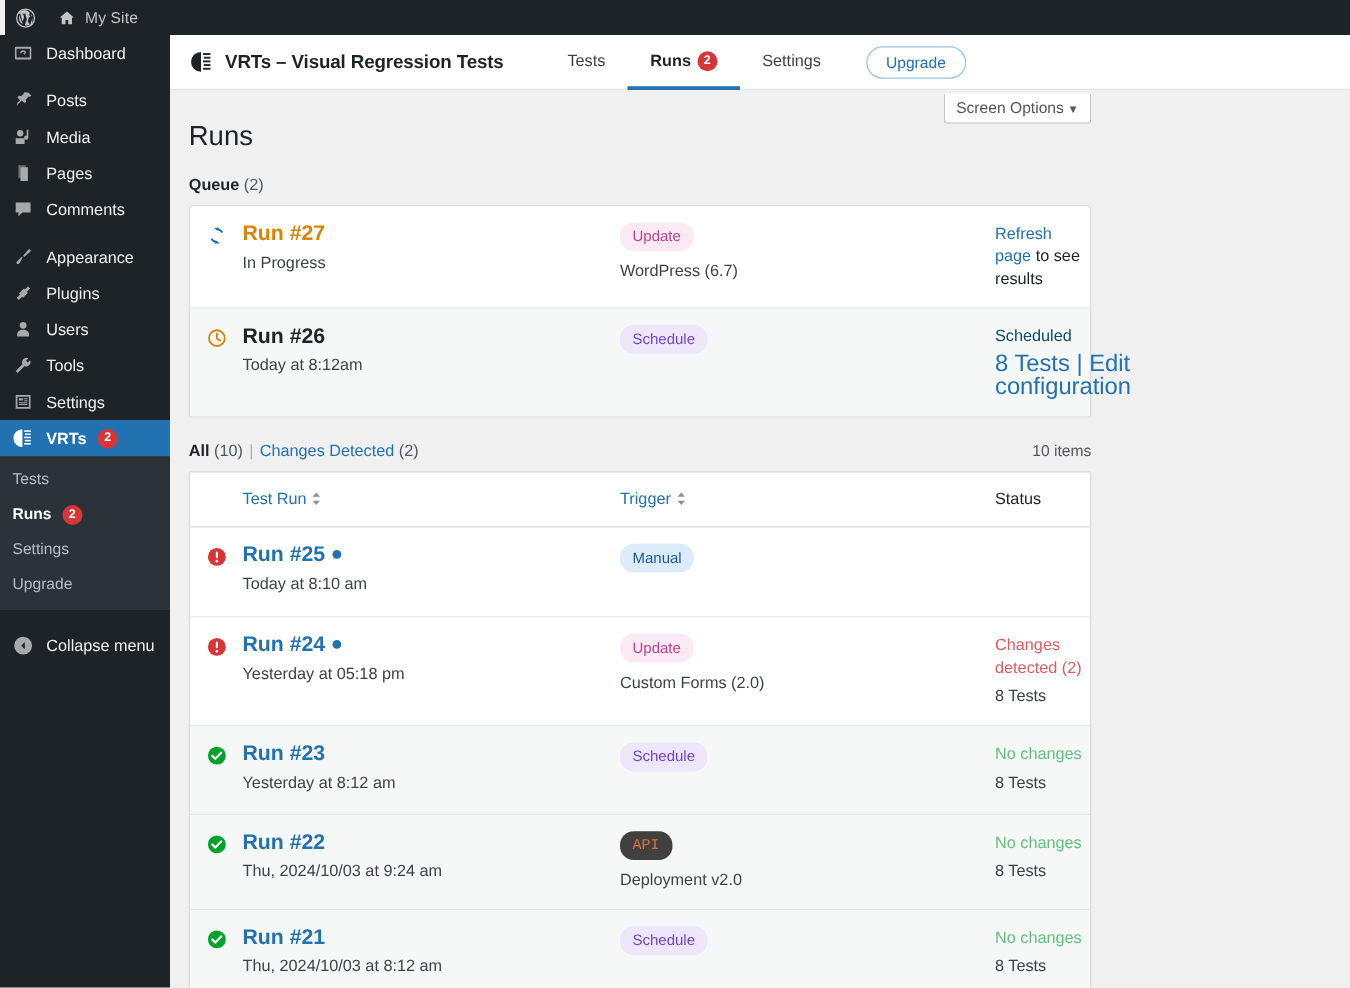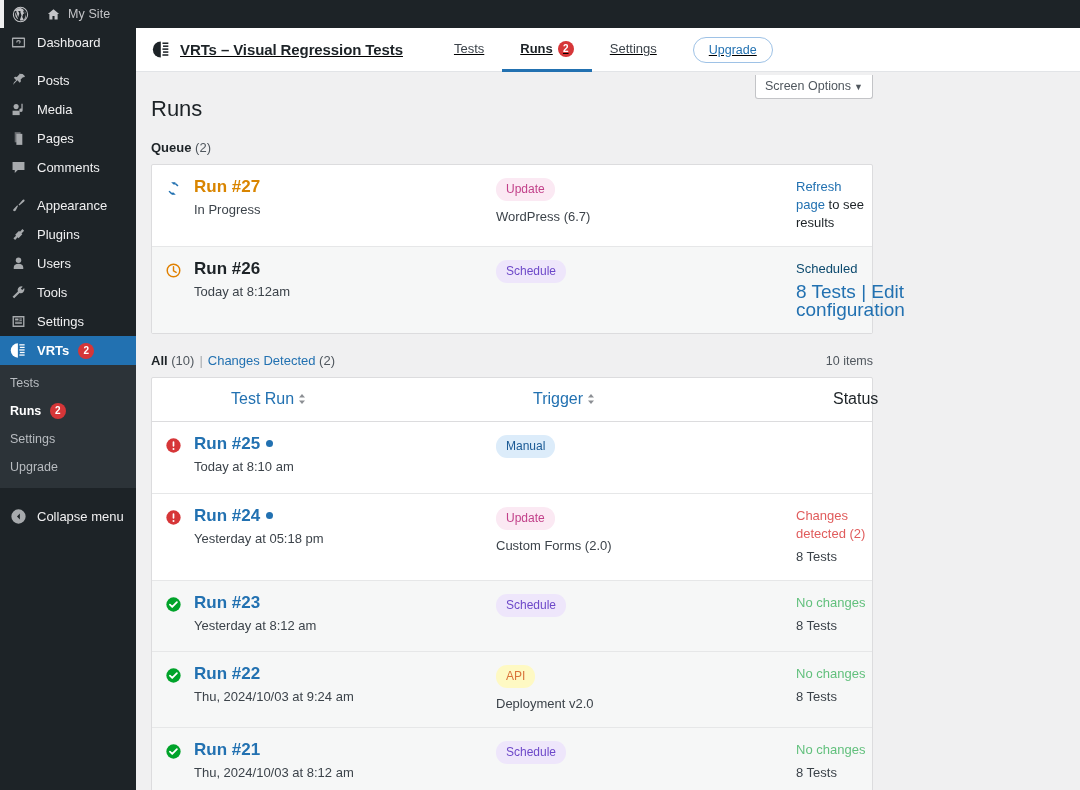--- a/index.html
+++ b/index.html
@@ -68,21 +68,20 @@
   .collapse-row { margin-top: 14px; }
 
   
   .plugin-header {
     position: absolute; top: 28px; left: 136px;
     width: 944px; height: 44px;
     background: #fff;
     border-bottom: 1px solid #e2e4e7;
     display: flex; align-items: stretch;
     padding-left: 16px;
-    text-decoration: underline;
   }
   .ph-brand { display: flex; align-items: center; gap: 9px; }
   .ph-brand .logo { width: 19px; height: 19px; display: inline-flex; }
   .ph-title { font-size: 15px; font-weight: 700; color: #1d2327; letter-spacing: -.1px; }
   .ph-tabs { display: flex; align-items: stretch; margin-left: 33px; }
   .ph-tab {
     display: flex; align-items: center; gap: 5px;
     padding: 0 18px; font-size: 13px; color: #3c434a;
     cursor: pointer; border-bottom: 3px solid transparent;
     margin-bottom: -1px;
@@ -150,21 +149,21 @@
   }
 
   .pill {
     display: inline-block; font-size: 12px;
     padding: 4px 10px 5px 10px; border-radius: 11px;
     line-height: 14px;
   }
   .pill.update { background: #fbe9f3; color: #c2418a; }
   .pill.schedule { background: #eee6fb; color: #6d48c9; }
   .pill.manual { background: #dcecfa; color: #1a5a96; }
-  .pill.api { background: #fef9c3; color: #d9733a; }
+  .pill.api { background: #404040; color: #d9733a; font-family: Liberation Mono, monospace; }
   .trigger-sub { font-size: 13px; color: #3c434a; line-height: 18px; margin-top: 7px; }
 
   .st-head { font-size: 13px; line-height: 18px; }
   .st-head.red { color: #e05c5c; }
   .st-head.green { color: #62c07d; }
   .st-head.orange { color: #0c4a6e; }
   .st-head.plain { color: #1d2327; }
   .st-sub { font-size: 13px; color: #3c434a; line-height: 18px; margin-top: 5px; }
   .lnk { color: #2271b1; cursor: pointer; }
   .st-sub-links { font-size: 19px; color: #2271b1; line-height: 18px; margin-top: 5px; cursor: pointer; }
@@ -173,21 +172,21 @@
   .filterbar {
     display: flex; align-items: flex-end;
     padding: 19px 15px 9px 15px; font-size: 13px; color: #50575e;
   }
   .filterbar .sep { padding: 0 5px; color: #a7aaad; }
   .filterbar b { color: #1d2327; font-weight: 700; }
   .filterbar .count-right { margin-left: auto; font-size: 12.5px; color: #50575e; }
 
   
   .thead { display: flex; padding: 12px 0 13px 0; border-bottom: 1px solid #dcdcde; }
-  .th { font-size: 16px; color: #2271b1; cursor: pointer; display: inline-flex; align-items: center; gap: 4px; margin-left: 37px; }
+  .th { font-size: 13px; color: #2271b1; cursor: pointer; display: inline-flex; align-items: center; gap: 4px; }
   .th.plain { color: #1d2327; cursor: default; }
   .sortarrow { display: inline-flex; flex-direction: column; line-height: 0; color: #8c8f94; }
   .sortarrow svg { display: block; }
 
   .trow { display: flex; padding: 13px 0 14px 0; min-height: 71px; }
   .trow + .trow { border-top: 1px solid #e6e7e8; }
   .trow.grey { background: #f6f7f7; }
 
   .statusdot { width: 17px; height: 17px; }
 </style>

